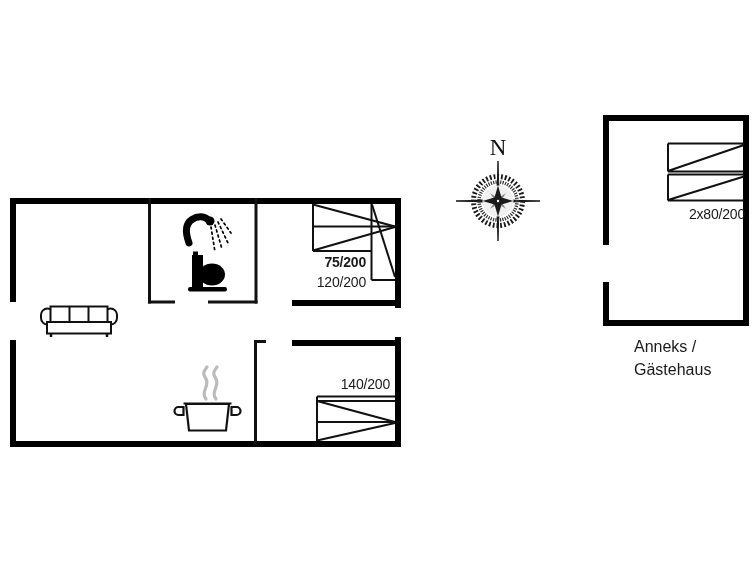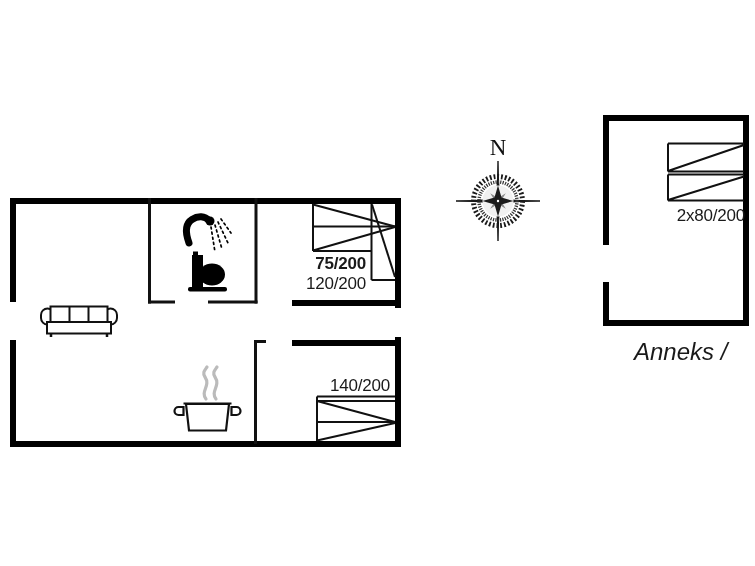--- a/index.html
+++ b/index.html
@@ -2,25 +2,25 @@
 <html><head>
 <meta charset="utf-8">
 <style>
   html,body{margin:0;padding:0;background:#fff;}
   .canvas{
     position:relative;width:755px;height:566px;background:#ffffff;
     font-family:"Liberation Sans",sans-serif;color:#1a1a1a;overflow:hidden;
   }
   .canvas svg{position:absolute;left:0;top:0;}
   .lbl{
-    position:absolute;font-size:17px;line-height:1.15;color:#1a1a1a;
+    position:absolute;font-size:14px;line-height:1.15;color:#1a1a1a;
     letter-spacing:-0.2px;white-space:nowrap;
   }
   .lbl.right{text-align:right;}
-  .caption{font-size:24px;letter-spacing:0;font-style:italic;}
+  .caption{font-size:16px;letter-spacing:0;}
   .north{
     position:absolute;font-family:"Liberation Serif",serif;font-size:23px;
     text-align:center;color:#111;
   }
 </style>
 </head>
 <body>
 
 <div class="canvas">
 
@@ -123,13 +123,14 @@
   <span class="lbl right" style="left:300px;top:254px;width:66px;font-weight:bold;">75/200</span>
 
   <span class="lbl right" style="left:300px;top:274px;width:66px;">120/200</span>
 
   <span class="lbl right" style="left:324px;top:376px;width:66px;text-align:right;">140/200</span>
 
   <span class="lbl right" style="left:675px;top:206px;width:70px;">2x80/200</span>
 
   <span class="lbl caption" style="left:634px;top:338px;">Anneks /</span>
 
+  <span class="lbl caption" style="left:634px;top:361px;">Gästehaus</span>
 </div>
 
 </body></html>

